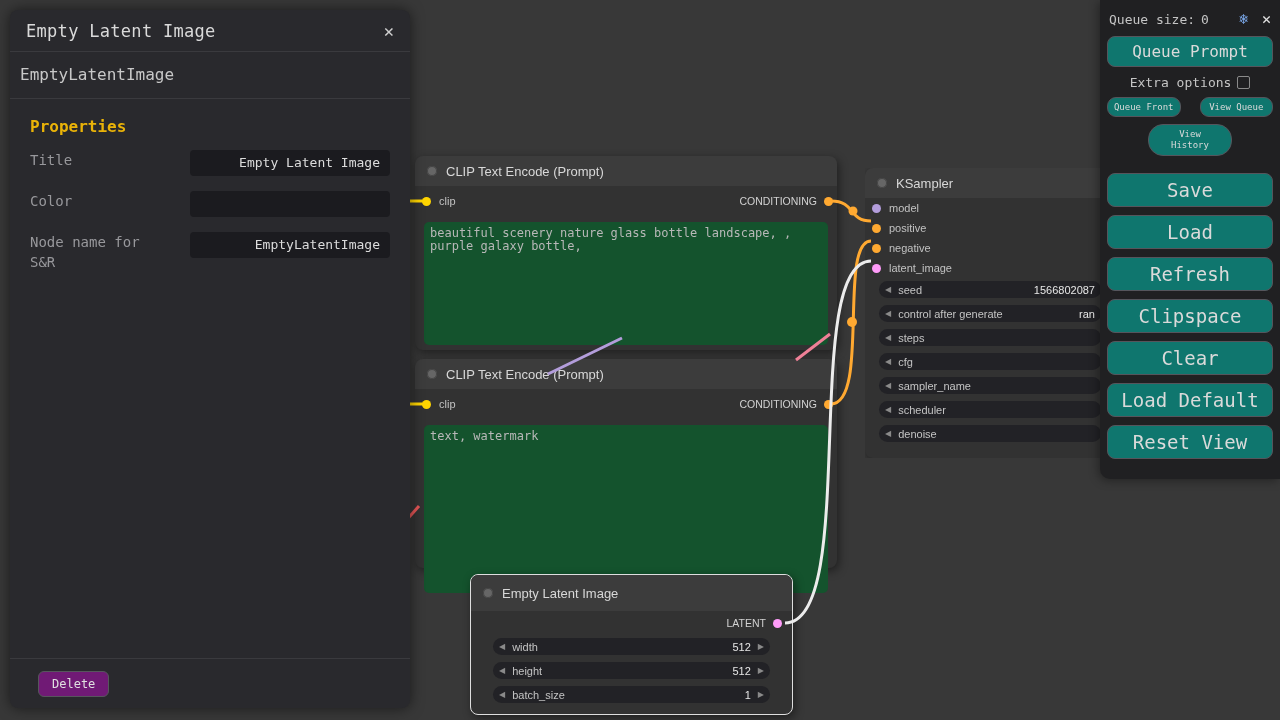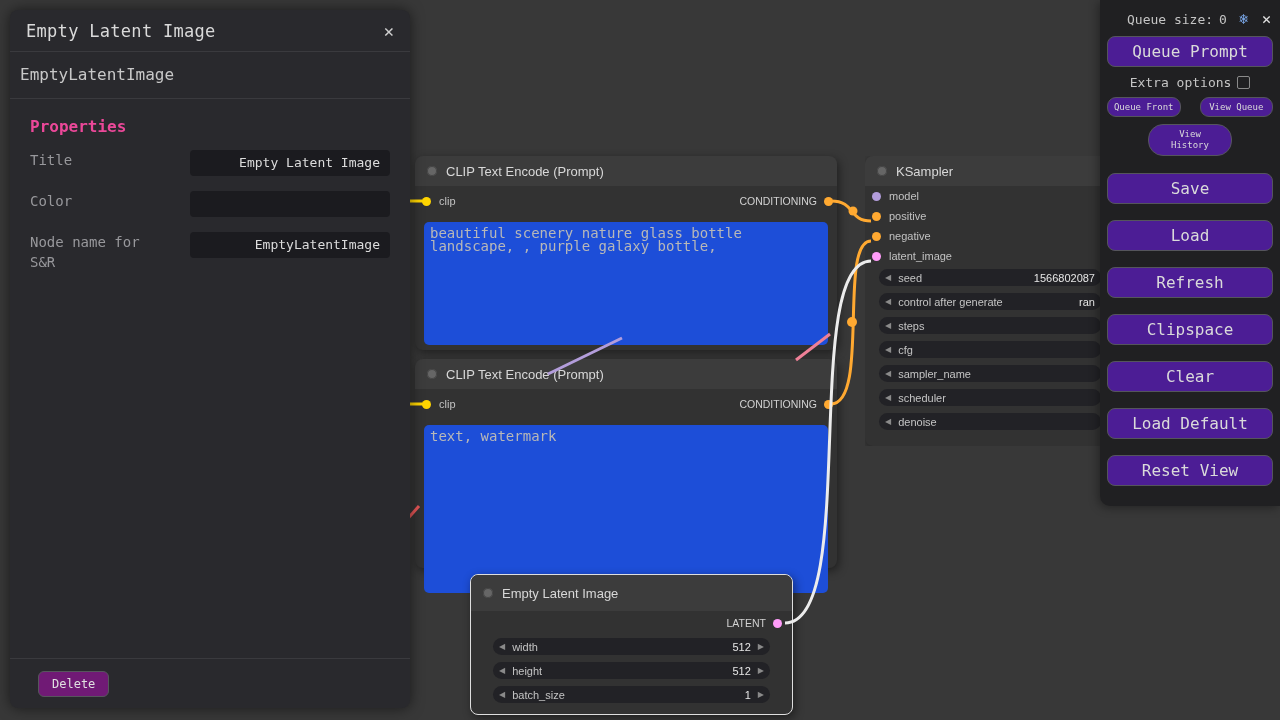--- a/index.html
+++ b/index.html
@@ -19,37 +19,37 @@
   .slot-row { display:flex; align-items:center; height:20px; font-size:11px; color:#c2c2c2; }
   .dot { width:9px; height:9px; border-radius:50%; flex:0 0 auto; }
   .in-dot { margin:0 8px 0 7px; }
   .out-label { margin-left:auto; font-size:10.5px; color:#d2d2d2; }
   .out-dot { margin:0 4px 0 7px; }
   .dot-clip { background:#ffd500; }
   .dot-cond { background:#ffa931; }
   .dot-model { background:#b39ddb; }
   .dot-latent { background:#ff9cf9; }
 
-  .prompt-box { margin:11px 9px 0; background:#1d4ed8; border-radius:5px; padding:5px 6px;
-                font-family:"DejaVu Sans Mono",monospace; font-size:14px; line-height:13px;
+  .prompt-box { margin:11px 9px 0; background:#14532d; border-radius:5px; padding:5px 6px;
+                font-family:"DejaVu Sans Mono",monospace; font-size:12px; line-height:13px;
                 color:#b8b8b8; overflow:hidden; white-space:pre-wrap; }
 
   .widget { height:17px; background:#222226; border-radius:9px; display:flex; align-items:center;
             margin:7px 14px 0; padding:0 6px; font-size:11px; }
   .arrow { color:#8a8a8a; font-size:8px; line-height:1; flex:0 0 auto; }
   .wlabel { color:#c4c4c4; margin-left:7px; white-space:nowrap; }
   .wvalue { margin-left:auto; color:#e6e6e6; font-size:11px; }
   .arrow-r { margin-left:7px; }
 
   .node-clip1 { left:415px; top:156px; width:422px; height:194px; }
   .node-clip2 { left:415px; top:359px; width:422px; height:209px; }
   .node-clip1 .prompt-box { height:123px; }
   .node-clip2 .prompt-box { height:168px; }
 
-  .node-ks { left:865px; top:156px; width:250px; height:290px; clip-path:inset(0 15px 0 0); }
+  .node-ks { left:865px; top:168px; width:250px; height:290px; clip-path:inset(0 15px 0 0); }
   .node-ks .widget { padding-right:6px; }
   .w-first { margin-top:3px; }
 
   .node-el { left:470px; top:574px; width:323px; height:141px; border:1px solid #dedede; }
   .node-el .titlebar { height:36px; }
   .node-el .slot-row { margin-top:2px; }
   .node-el .widget { margin:7px 22px 0; }
   .node-el .widget.w-first { margin-top:5px; }
 
   
@@ -59,52 +59,52 @@
   .dialog { position:absolute; left:10px; top:10px; width:400px; height:698px;
             background:#29292d; border-radius:8px; z-index:50;
             box-shadow:0 0 14px rgba(0,0,0,.55); display:flex; flex-direction:column;
             font-family:"DejaVu Sans Mono",monospace; }
   .dlg-titlebar { height:42px; display:flex; align-items:center; padding:0 16px;
                   border-bottom:1px solid #3a3a3e; }
   .dlg-title { font-size:17px; color:#dadada; letter-spacing:.3px; }
   .dlg-close { margin-left:auto; font-size:17px; color:#d0d0d0; cursor:pointer; }
   .dlg-subtitle { padding:13px 10px 14px; font-size:16px; color:#c8c8c8;
                   border-bottom:1px solid #3a3a3e; }
-  .dlg-section { margin:18px 20px 14px; font-size:16px; font-weight:bold; color:#ec4899; }
+  .dlg-section { margin:18px 20px 14px; font-size:16px; font-weight:bold; color:#eab308; }
   .dlg-field { display:flex; align-items:flex-start; margin:0 20px 15px; }
   .dlg-label { flex:1; max-width:120px; font-size:14px; line-height:20px; color:#98989c; }
   .dlg-input { width:200px; height:26px; margin-left:auto; background:#1b1b1f; border-radius:4px;
                text-align:right; padding:0 10px; font-size:13px; line-height:26px; color:#dcdcdc;
                overflow:hidden; white-space:nowrap; }
   .dlg-spacer { flex:1; }
   .dlg-footer { border-top:1px solid #3a3a3e; padding:12px 28px 11px; }
   .btn-delete { display:inline-block; background:#701a75; border:1px solid #56565c; border-radius:6px;
                 color:#e0e0e0; font-family:inherit; font-size:12px; padding:5px 13px; cursor:pointer; }
 
   
   .menu { position:absolute; right:0; top:0; width:180px; background:#202022;
           border-radius:0 0 0 10px; z-index:60; padding:8px 7px 12px;
           font-family:"DejaVu Sans Mono",monospace; color:#c5c5c5;
           box-shadow:-2px 2px 10px rgba(0,0,0,.35); }
-  .menu-header { display:flex; align-items:center; padding:2px 2px 6px; font-size:13px;margin-left:18px; }
+  .menu-header { display:flex; align-items:center; padding:2px 2px 6px; font-size:13px; }
   .menu-snowflake { margin-left:auto; color:#7aa7e8; font-size:15px; cursor:pointer; }
   .menu-close { margin-left:14px; color:#e2e2e2; font-size:15px; cursor:pointer; }
-  .btn { display:block; width:100%; background:#4c1d95; border:1px solid #55555c; border-radius:8px;
+  .btn { display:block; width:100%; background:#0f766e; border:1px solid #55555c; border-radius:8px;
          color:#dadada; font-family:inherit; text-align:center; cursor:pointer; }
   .btn-queue { font-size:16px; padding:5px 0; margin:2px 0 8px; }
   .extra-row { display:flex; justify-content:center; align-items:center; gap:6px;
                font-size:13px; margin:2px 0 7px; }
   .checkbox { width:13px; height:13px; border:1px solid #8a8a8a; border-radius:2px;
               background:transparent; display:inline-block; cursor:pointer; }
   .small-row { display:flex; gap:19px; }
   .btn-small { flex:1; font-size:9px; padding:4px 1px; border-radius:9px; white-space:nowrap; }
   .btn-history { width:84px; margin:7px auto 0; font-size:9px; line-height:11px; padding:4px 16px;
                  border-radius:15px; }
   .menu-main { margin-top:17px; }
-  .btn-main { font-size:16px; padding:5px 7px; margin:16px 0 8px; }
+  .btn-main { font-size:19px; padding:5px 7px; margin:8px 0 8px; }
 </style>
 </head>
 <body>
 
 <svg class="wires" width="1280" height="720">
   <path d="M 410 201 L 423 201" stroke="#ffd500" stroke-width="3" fill="none"></path>
   <path d="M 410 404 L 423 404" stroke="#ffd500" stroke-width="3" fill="none"></path>
   <path d="M 548 374 L 622 338" stroke="#b39ddb" stroke-width="3" fill="none"></path>
   <path d="M 796 360 L 830 334" stroke="#ef8097" stroke-width="3" fill="none"></path>
   <path d="M 403 524 L 419 506" stroke="#e25555" stroke-width="3" fill="none"></path>

